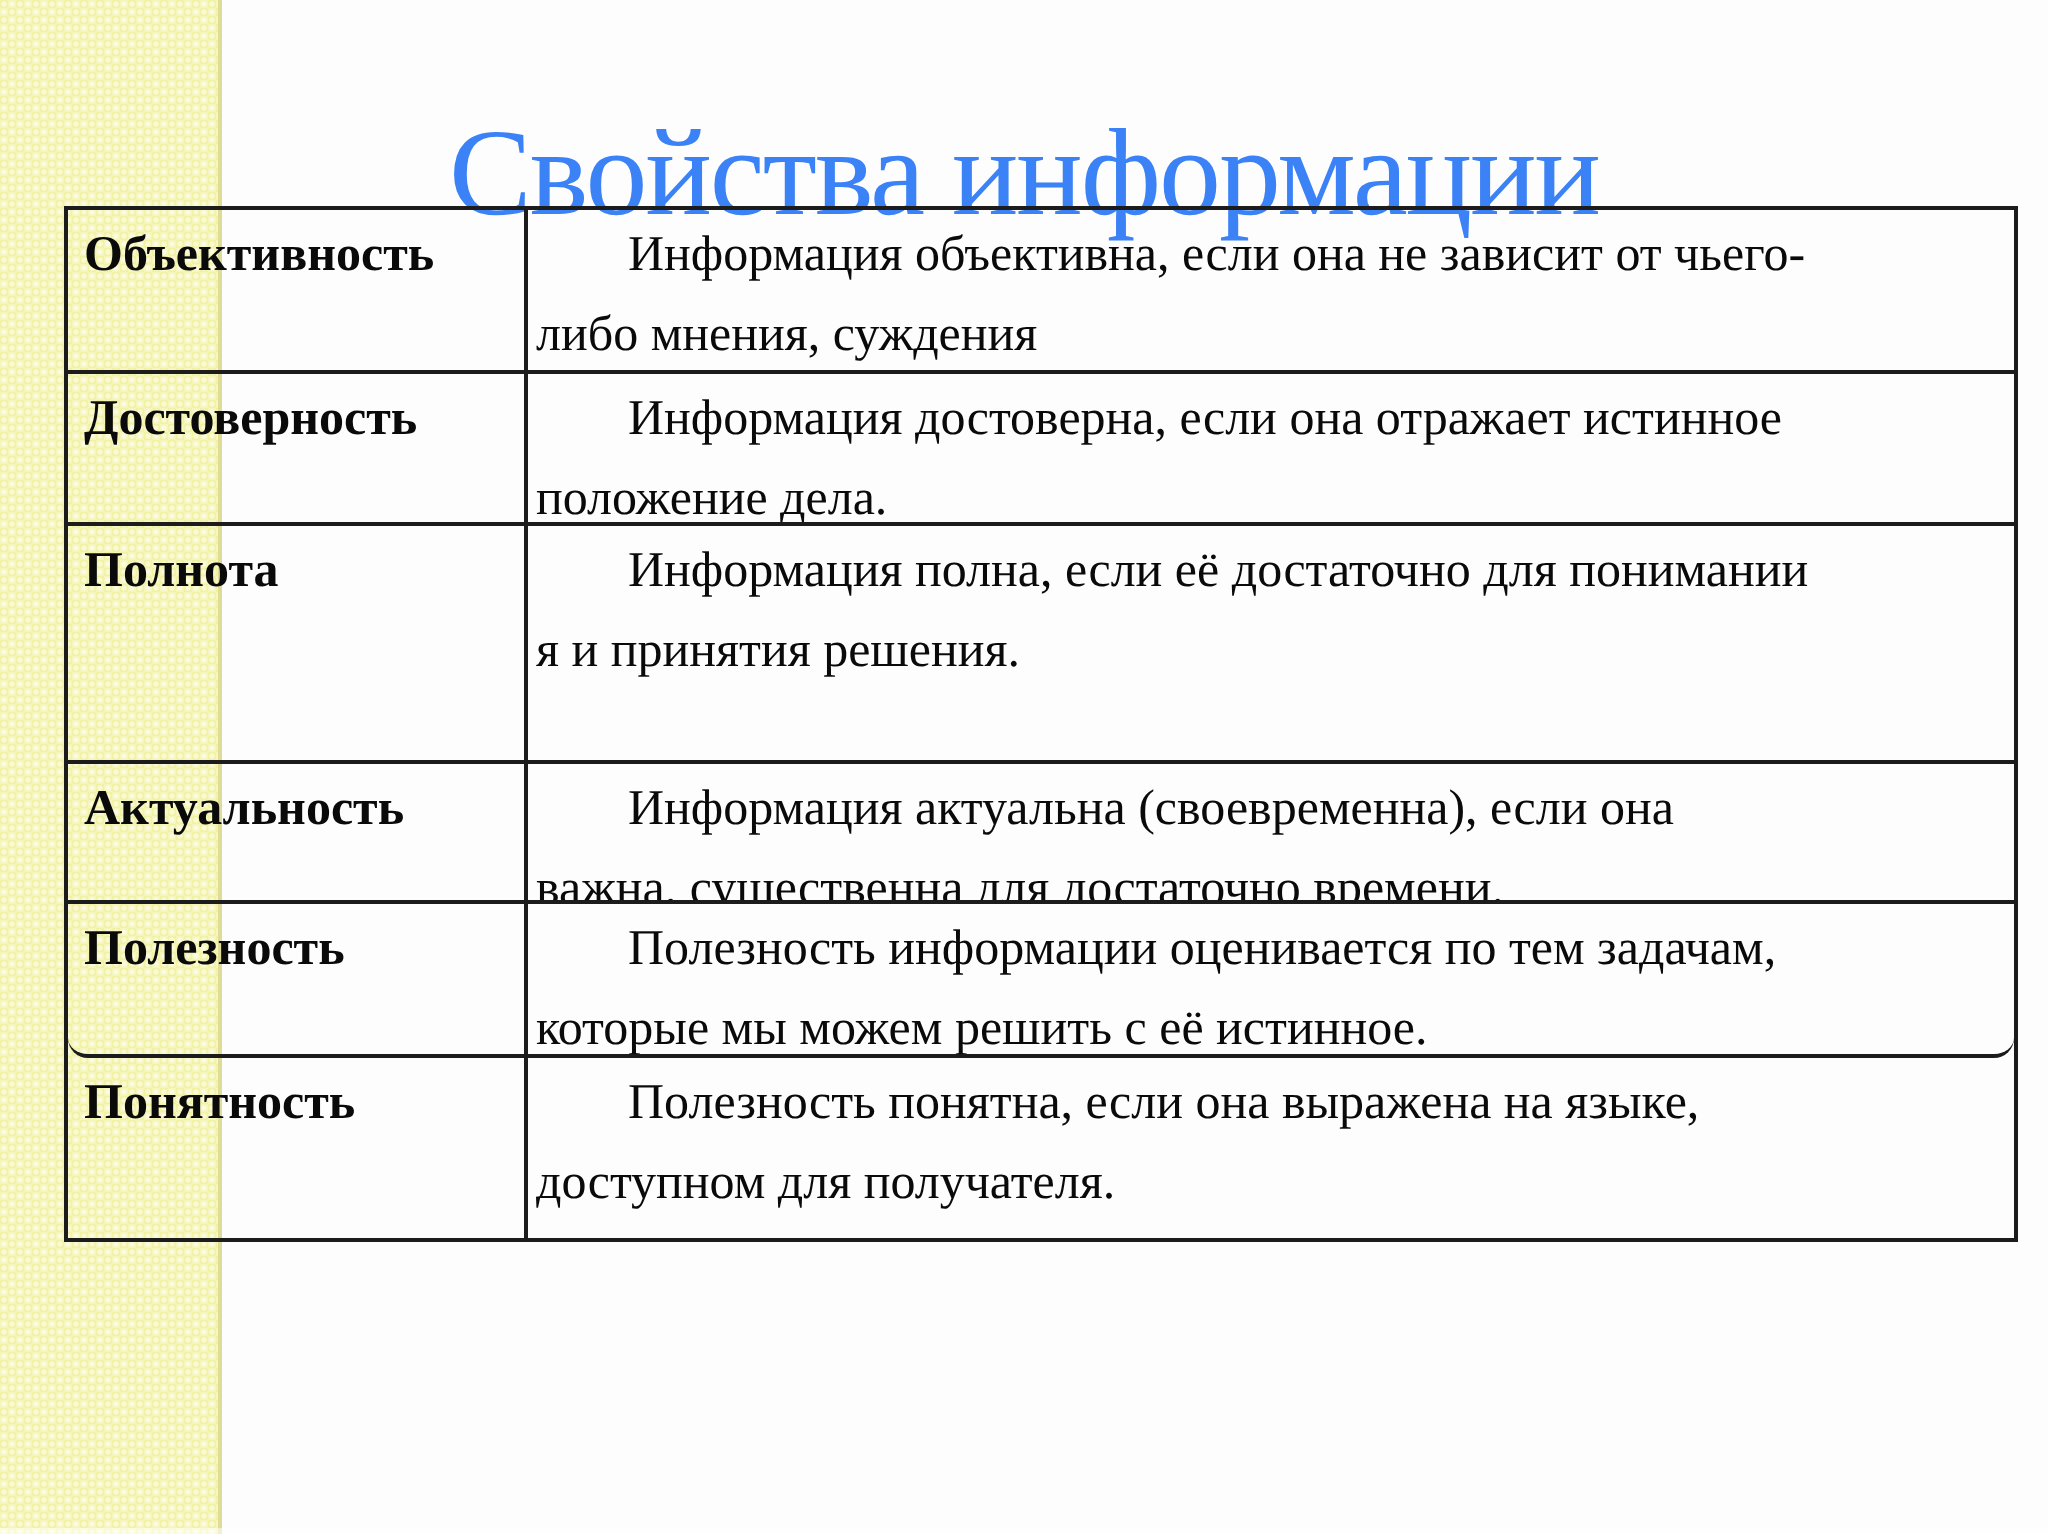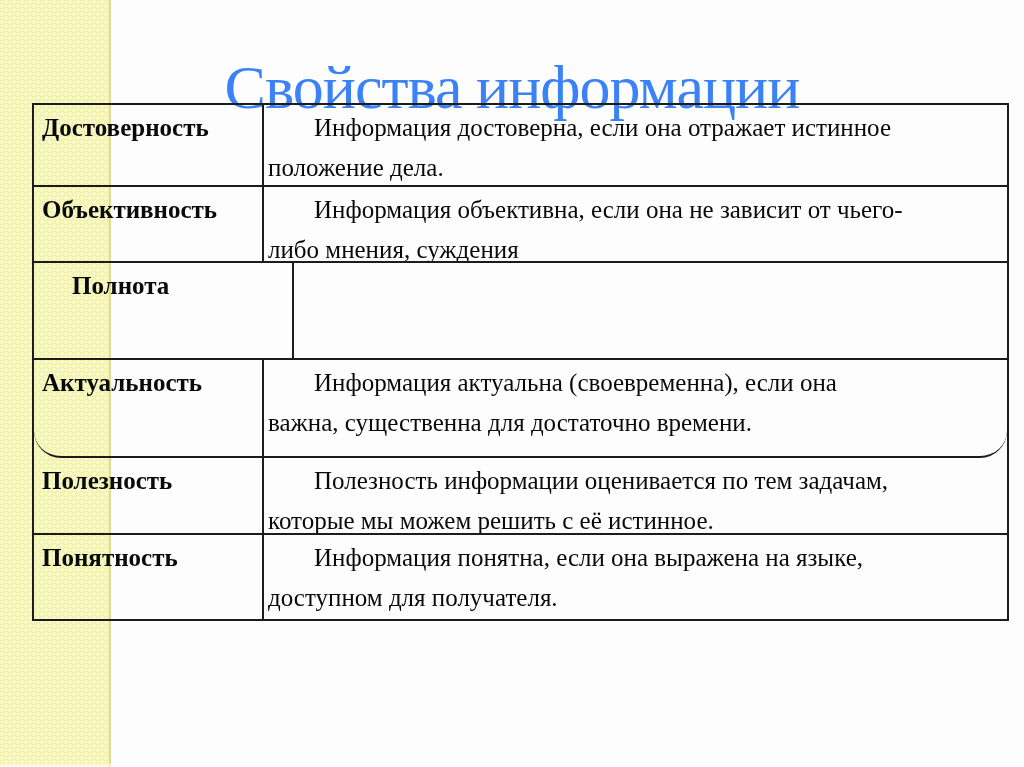--- a/index.html
+++ b/index.html
@@ -66,23 +66,23 @@
   }
   .row {
     display: flex;
     border-bottom: 2px solid #1c1c1c;
     box-sizing: border-box;
     overflow: hidden;
   }
   .row:last-child { border-bottom: none; flex: 1; }
   .row:nth-child(1) { height: 82px; }
   .row:nth-child(2) { height: 76px; }
-  .row:nth-child(3) { height: 97px; padding-left: 30px; }
-  .row:nth-child(4) { height: 98px; border-radius: 27px; }
-  .row:nth-child(5) { height: 77px; }
+  .row:nth-child(3) { height: 119px; }
+  .row:nth-child(4) { height: 70px; }
+  .row:nth-child(5) { height: 77px; border-radius: 10px; }
 
   .cell {
     box-sizing: border-box;
     overflow: hidden;
     font-size: 25px;
     line-height: 40px;
     padding-top: 3px;
   }
   .cell.prop {
     width: 230px;
@@ -102,42 +102,44 @@
 </style>
 </head>
 <body>
 
 <div class="stripe"></div>
 
 <h1 class="page-title">Свойства информации</h1>
 
 <div class="props-table">
   <div class="row">
+    <div class="cell prop">Объективность</div>
+    <div class="cell desc">Информация объективна, если она не зависит от чьего-
+либо мнения, суждения</div>
+  </div>
+  <div class="row">
     <div class="cell prop">Достоверность</div>
     <div class="cell desc">Информация достоверна, если она отражает истинное
 положение дела.</div>
   </div>
   <div class="row">
-    <div class="cell prop">Объективность</div>
-    <div class="cell desc">Информация объективна, если она не зависит от чьего-
-либо мнения, суждения</div>
-  </div>
-  <div class="row">
     <div class="cell prop">Полнота</div>
+    <div class="cell desc">Информация полна, если её достаточно для понимании
+я и принятия решения.</div>
   </div>
   <div class="row">
     <div class="cell prop">Актуальность</div>
     <div class="cell desc">Информация актуальна (своевременна), если она
 важна, существенна для достаточно времени.</div>
   </div>
   <div class="row">
     <div class="cell prop">Полезность</div>
     <div class="cell desc">Полезность информации оценивается по тем задачам,
 которые мы можем решить с её истинное.</div>
   </div>
   <div class="row">
     <div class="cell prop">Понятность</div>
-    <div class="cell desc">Информация понятна, если она выражена на языке,
+    <div class="cell desc">Полезность понятна, если она выражена на языке,
 доступном для получателя.</div>
   </div>
 </div>
 
 <div class="bottom-fade"></div>
 
 </body></html>

